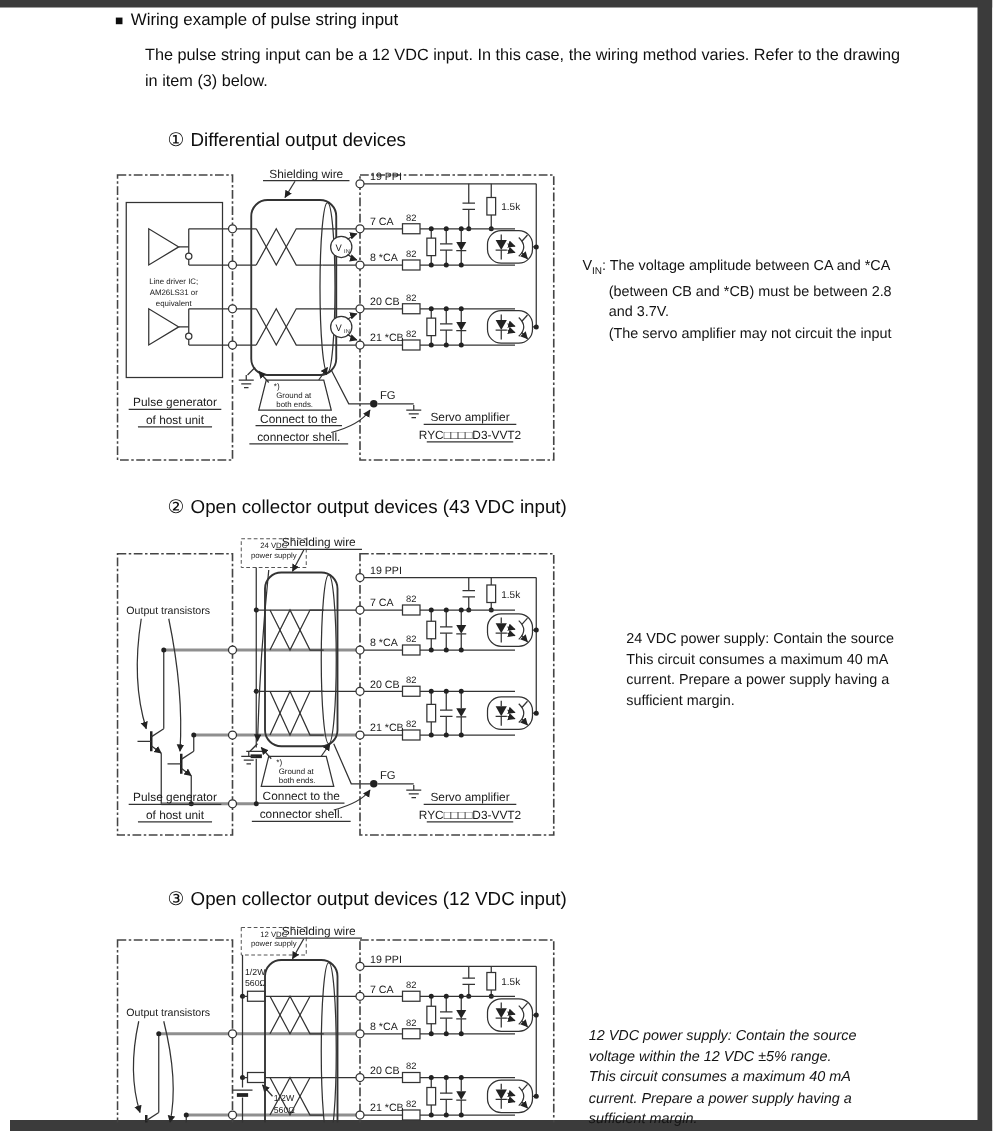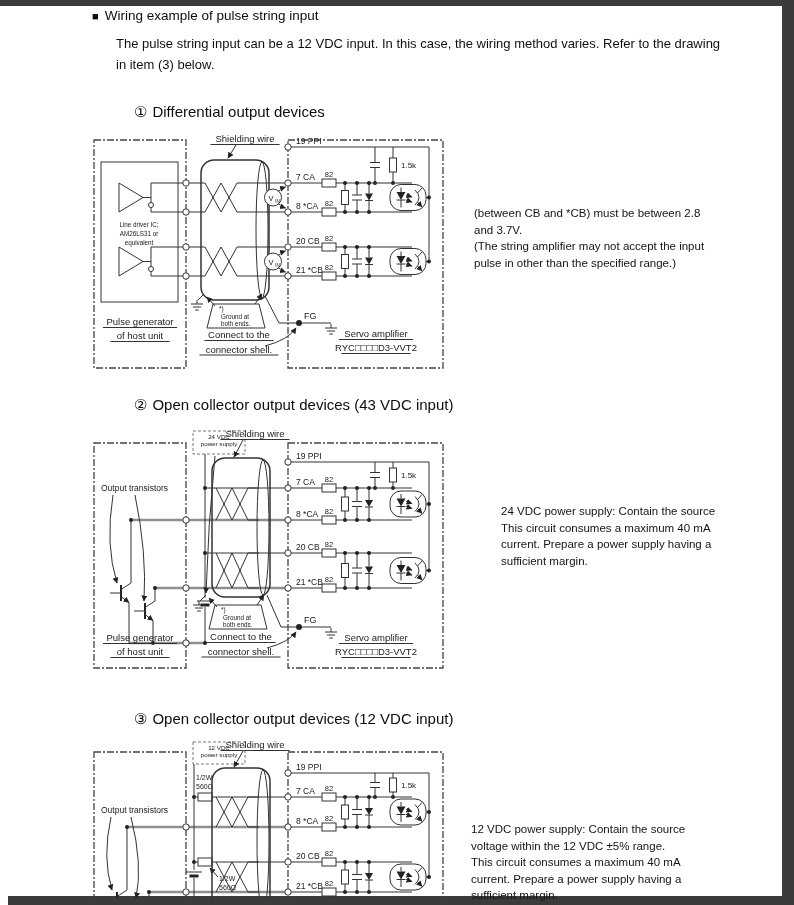--- a/index.html
+++ b/index.html
@@ -14,22 +14,22 @@
   .intro{position:absolute;left:116px;top:33px;font-family:Liberation Sans, sans-serif;
          font-size:13px;line-height:21px;color:#101010;}
   .section-title{position:absolute;left:92px;font-size:15px;color:#0d0d0d;margin-left:42px;}
   .section-title .num{margin-right:5px;}
   .sec1{top:103px;} .sec2{top:396px;} .sec3{top:710px;}
   svg.diagram{position:absolute;left:93px;}
   #diag1{top:128px;} #diag2{top:425px;} #diag3{top:740px;}
   .note{position:absolute;font-size:11.5px;line-height:16.5px;color:#141414;}
   .note1{left:466px;top:205px;width:310px;}
   .note2{left:471px;top:503px;width:300px;margin-left:30px;}
-  .note3{left:471px;top:821px;width:300px;}
-  .note .ind{margin-left:8px;}
+  .note3{left:471px;top:821px;width:300px;font-style:italic;}
+  .note .ind{margin-left:21px;}
   .vins{font-size:8px;}
   
   .w{stroke:#333;stroke-width:1;fill:none;}
   .w2{stroke:#222;stroke-width:2;fill:none;}
   .wg{stroke:#8f8f8f;stroke-width:2.4;fill:none;}
   .ln{stroke:#333;stroke-width:1;}
   .ln2{stroke:#333;stroke-width:1.5;fill:none;}
   .dd{stroke:#444;stroke-width:1.3;fill:none;stroke-dasharray:7 2 2 2;}
   .dd2{stroke:#555;stroke-width:0.8;fill:none;stroke-dasharray:3 2;}
   .t{font-family:"Liberation Sans",sans-serif;fill:#1a1a1a;}
@@ -236,24 +236,24 @@
       <line x1="9.949999999999996" y1="199.5" x2="84.05000000000001" y2="199.5" class="w"></line>
       <text x="47" y="211" class="t" font-size="9.5" text-anchor="middle">of host unit</text>
       <line x1="17.36" y1="213.5" x2="76.64" y2="213.5" class="w"></line>
       <text x="146" y="210" class="t" font-size="9.5" text-anchor="middle">Connect to the</text>
       <line x1="111.42" y1="212.5" x2="180.57999999999998" y2="212.5" class="w"></line>
       <text x="146" y="224.5" class="t" font-size="9.5" text-anchor="middle">connector shell.</text>
       <line x1="106.47999999999999" y1="227" x2="185.51999999999998" y2="227" class="w"></line>
       <path d="M172,218 Q195,212 203,200" class="w" fill="none" marker-end="url(#ar-d1)"></path>
     </svg>
   <div class="note note1">
+    <div><span>V</span><sub class="vins">IN</sub><span>: The voltage amplitude between CA and *CA</span></div>
     <div class="ind">(between CB and *CB) must be between 2.8</div>
     <div class="ind">and 3.7V.</div>
-    <div class="ind">(The string amplifier may not accept the input</div>
-    <div class="ind">pulse in other than the specified range.)</div>
+    <div class="ind">(The servo amplifier may not circuit the input</div>
   </div>
 
   <div class="section-title sec2">
     <span class="num">②</span><span>Open collector output devices (43 VDC input)</span>
   </div>
   <svg id="diag2" class="diagram" width="352" height="248" viewBox="0 0 352 248">
       <defs>
         <marker id="ar-d2" markerWidth="7" markerHeight="7" refX="5.5" refY="3" orient="auto" markerUnits="userSpaceOnUse">
           <path d="M0,0 L6,3 L0,6 Z" fill="#222"></path>
         </marker>

